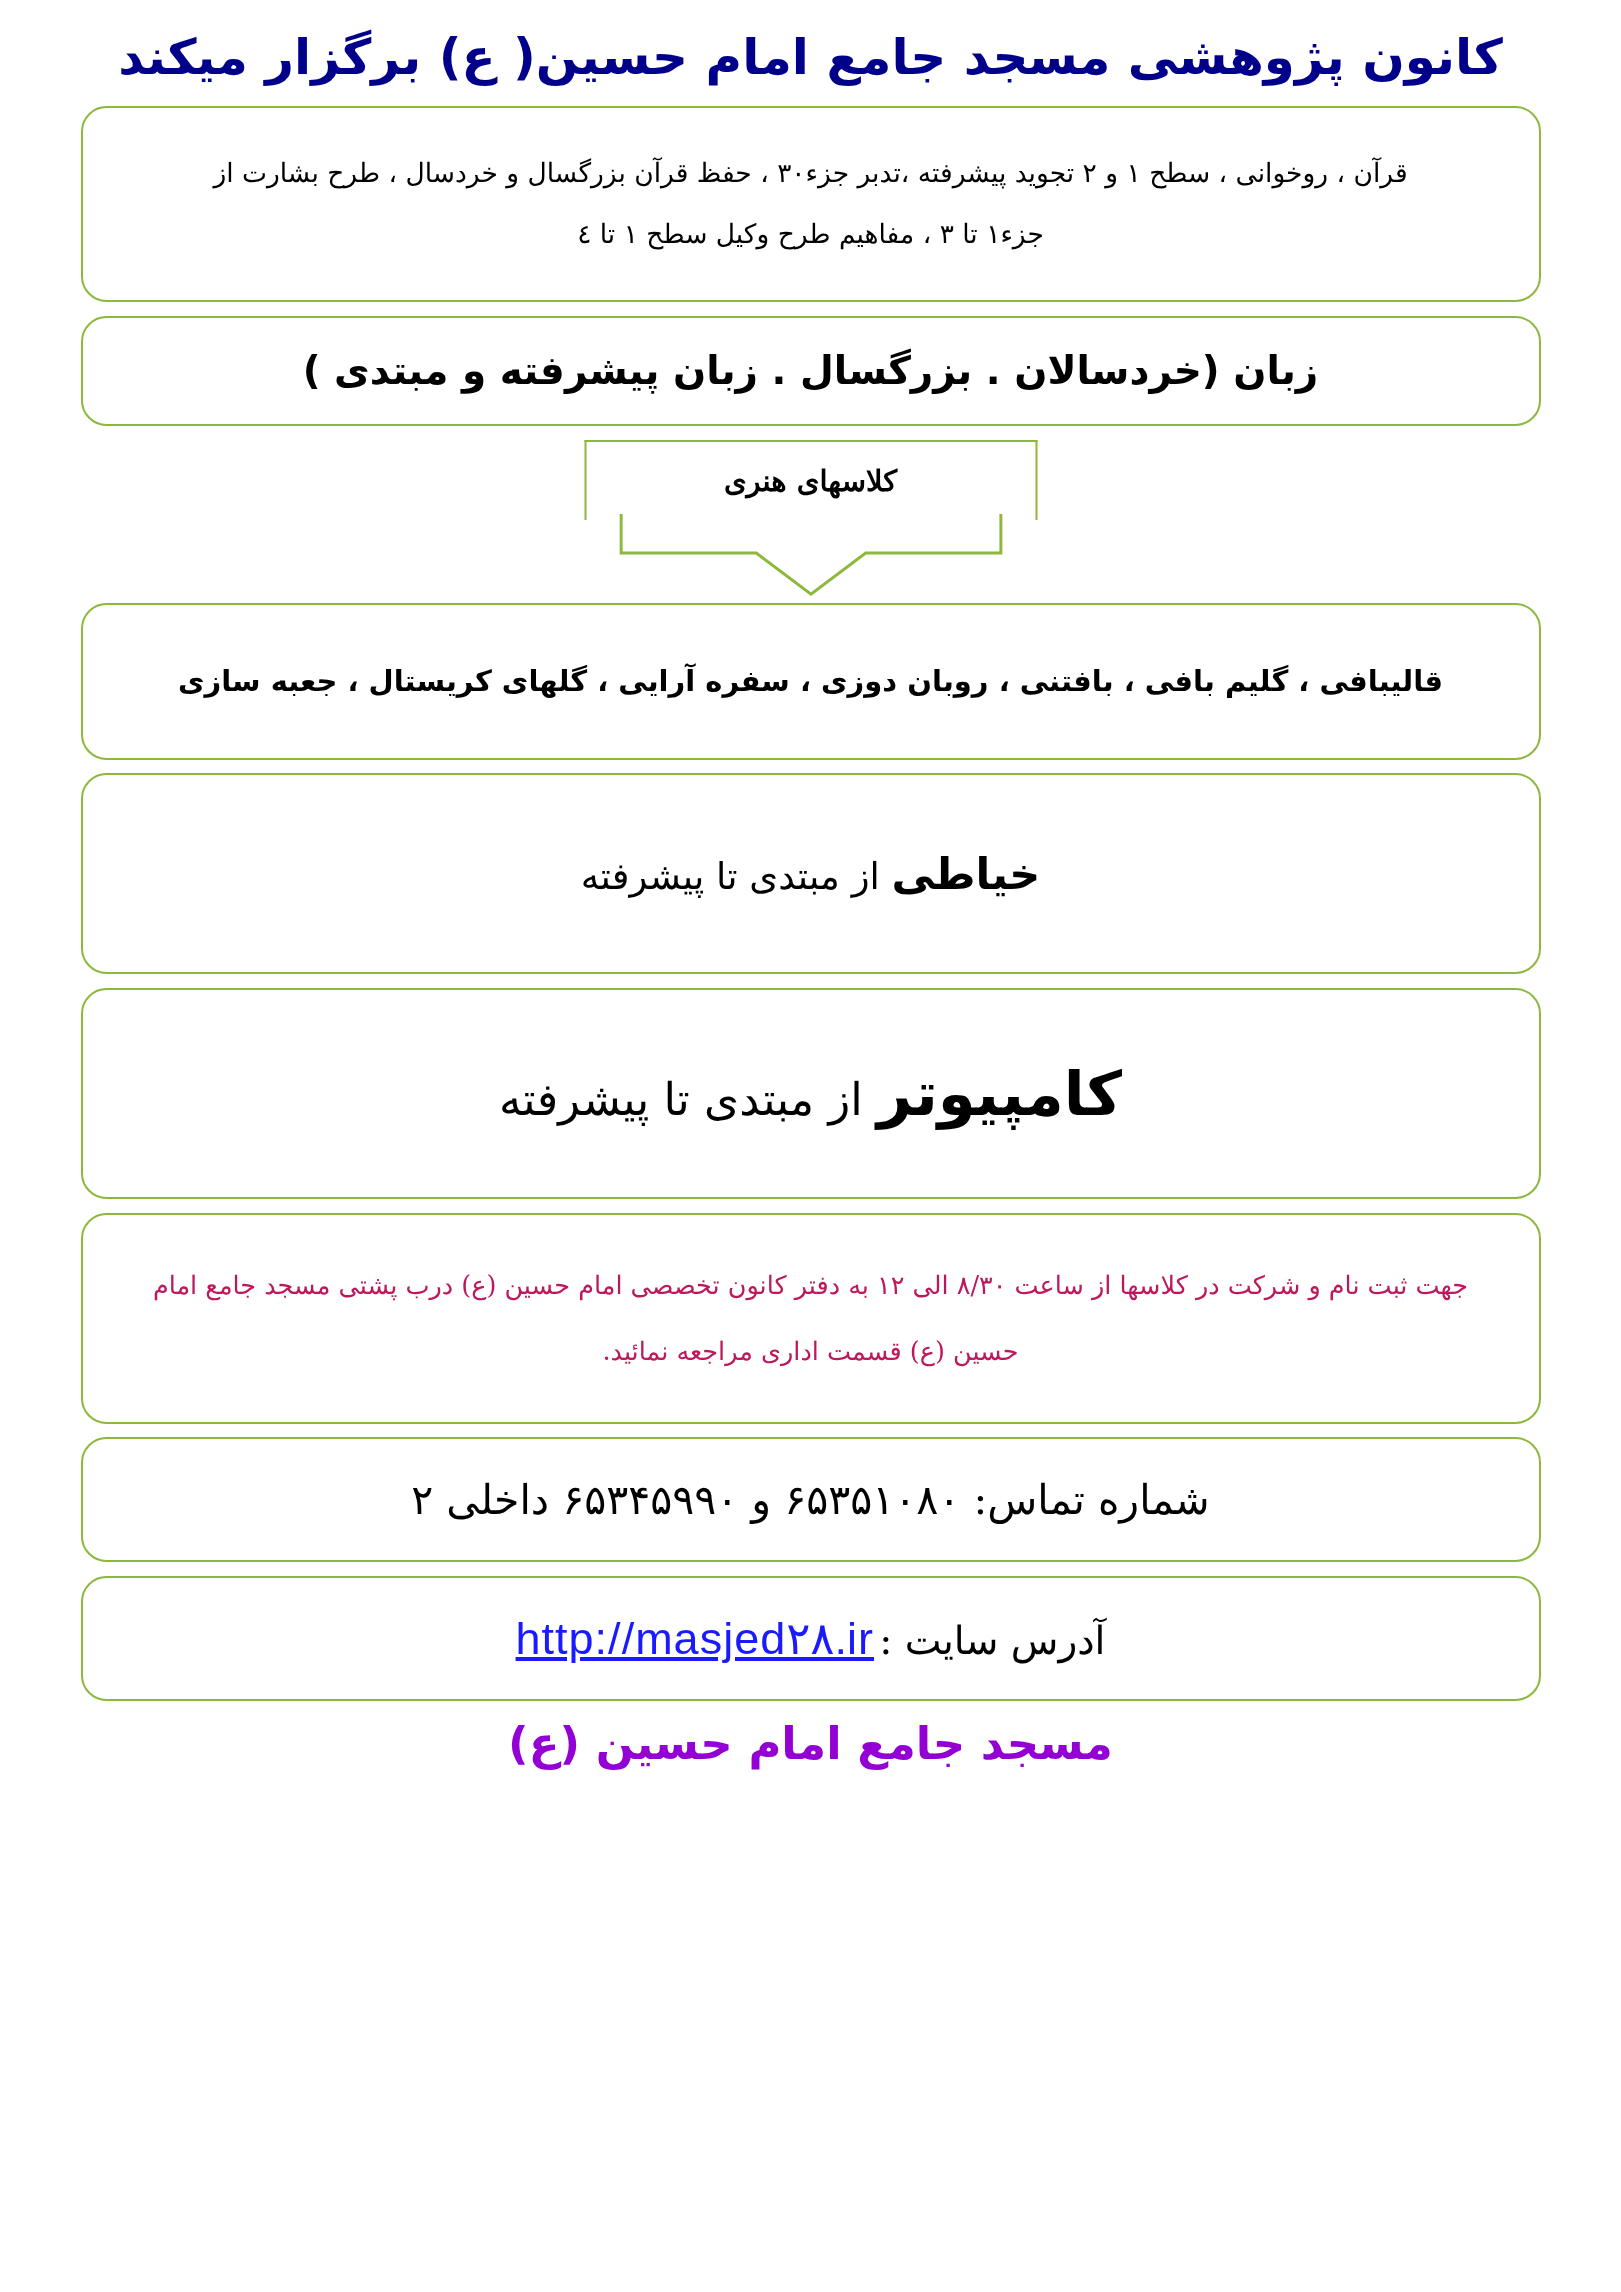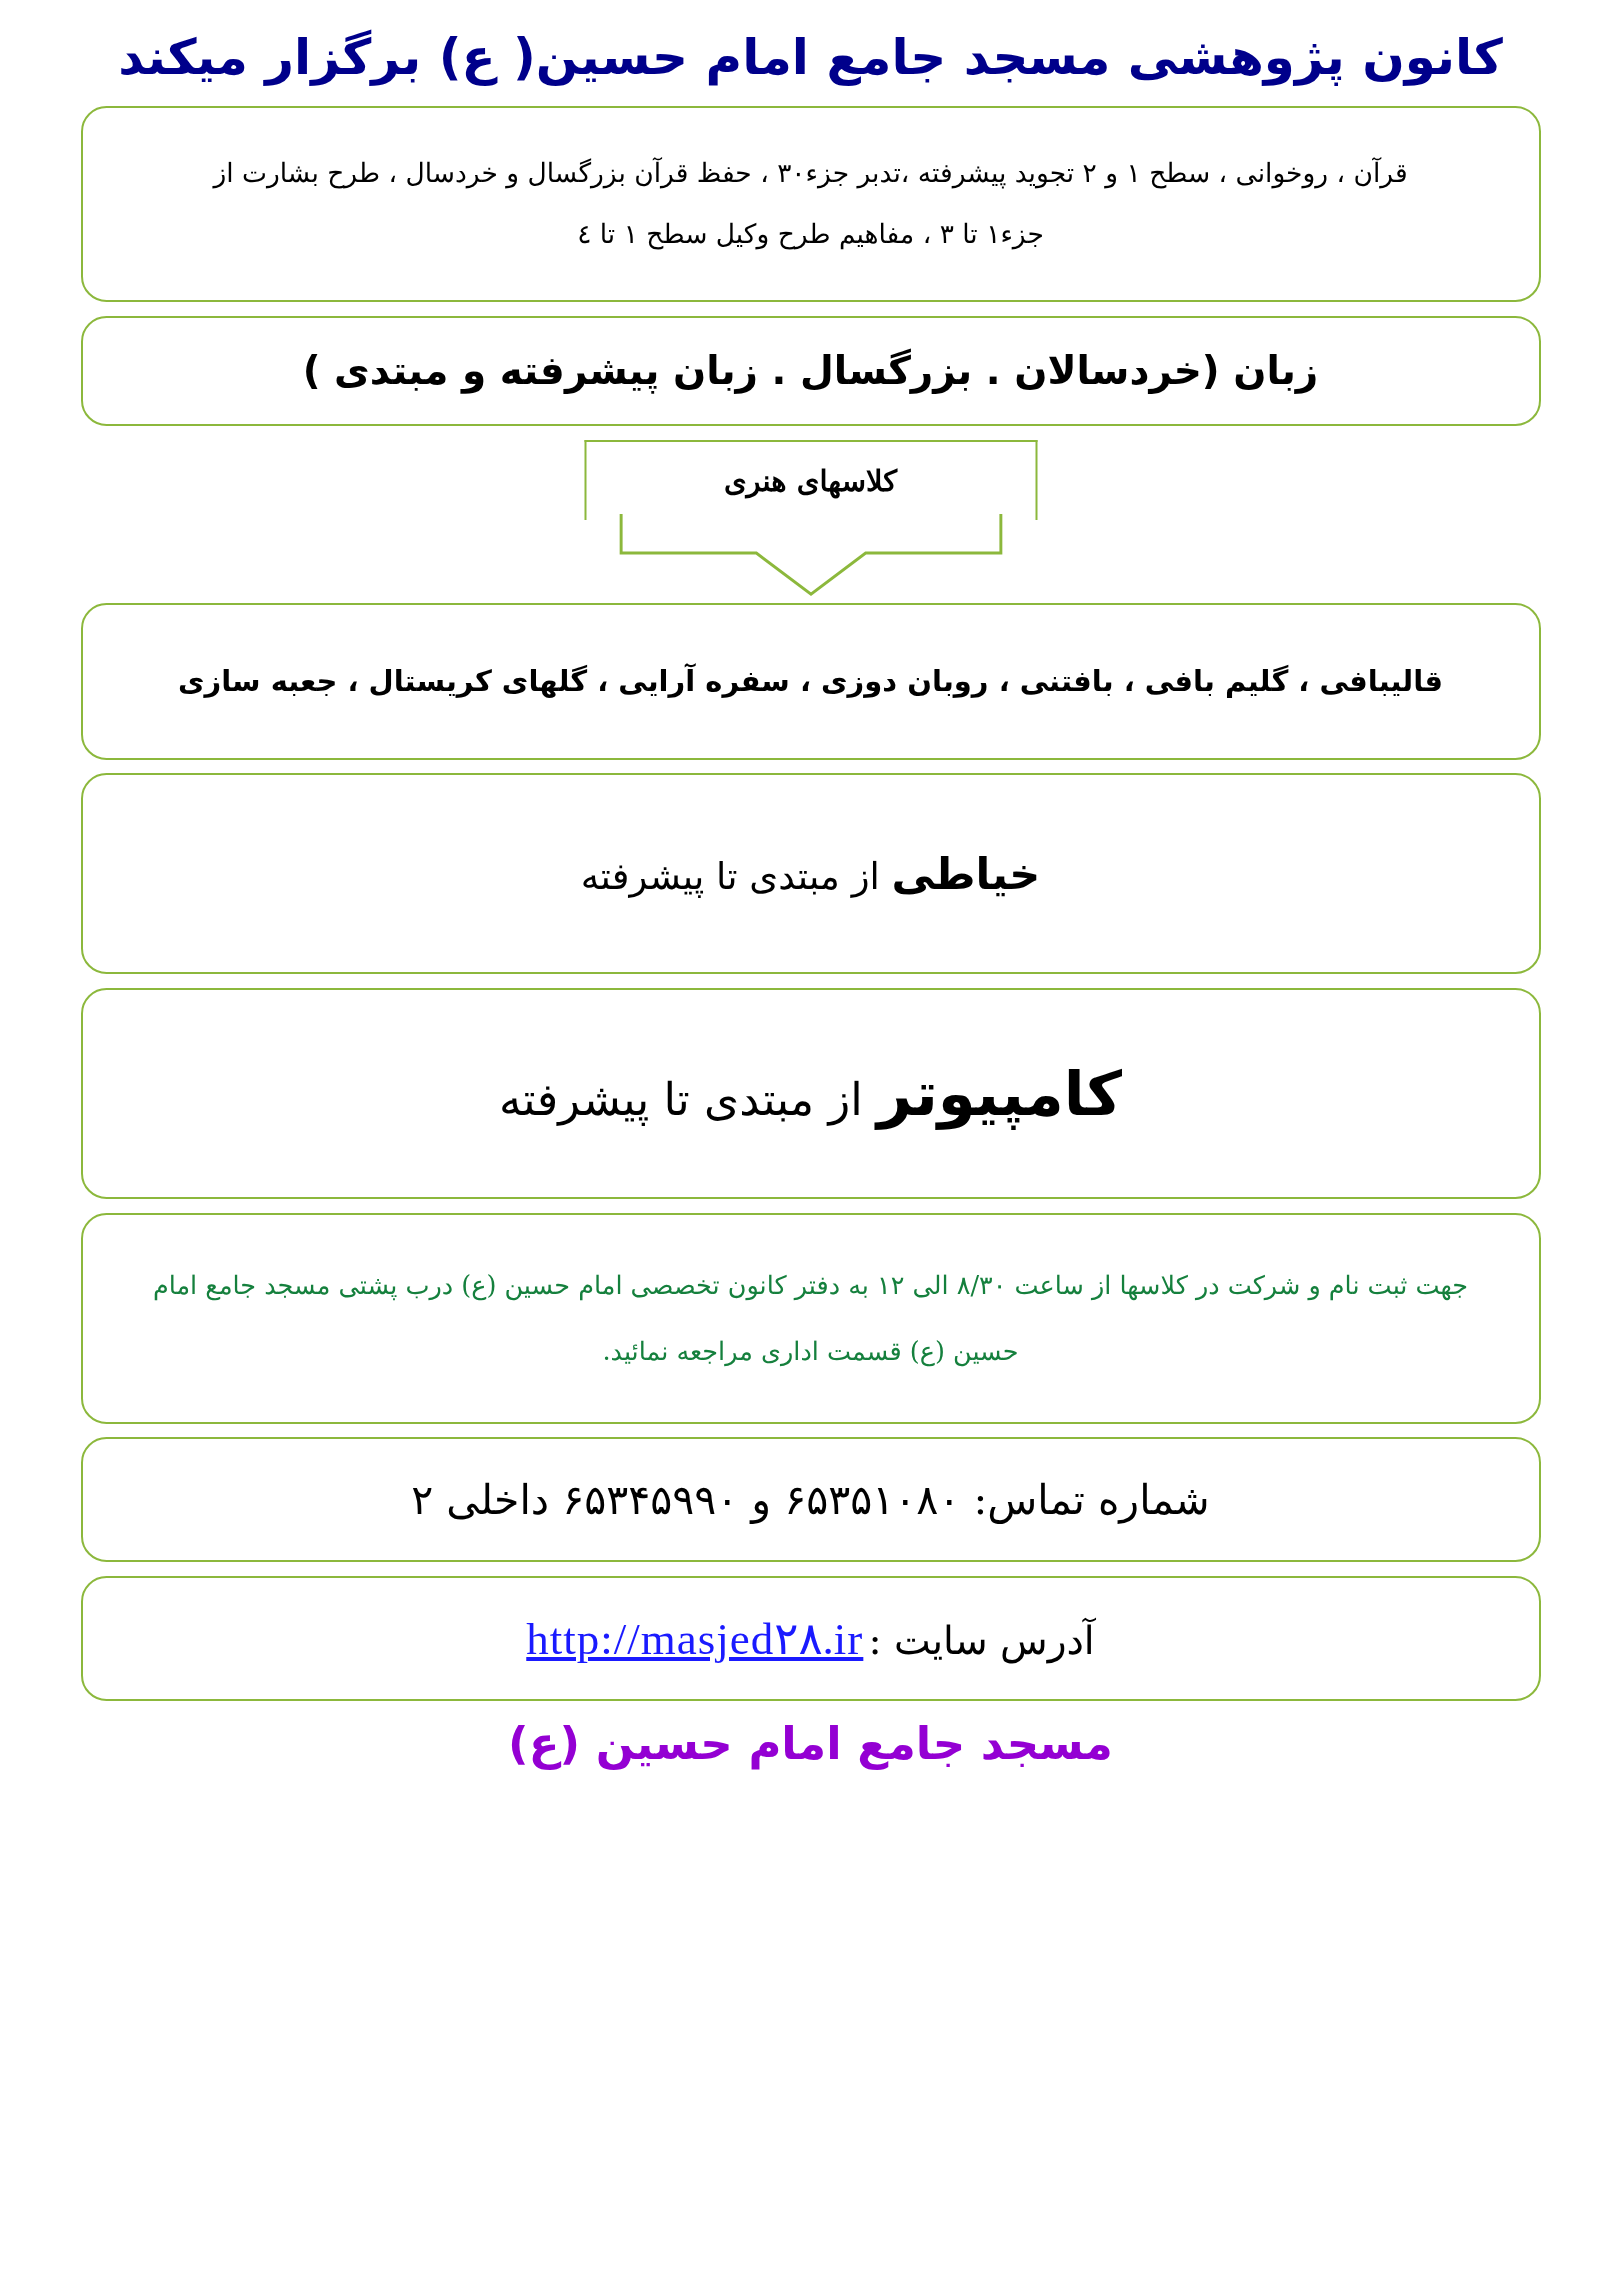--- a/index.html
+++ b/index.html
@@ -157,21 +157,21 @@
     font-family: "DejaVu Sans", "Liberation Sans", sans-serif;
   }
 
   .b-register {
     min-height: 211px;
   }
   .b-register .line {
     font-family: "DejaVu Serif", "Liberation Serif", serif;
     font-size: 25.5px;
     line-height: 2.6;
-    color: #15803d;
+    color: #be185d;
   }
 
   .b-phone {
     min-height: 125px;
     align-items: center;
   }
   .b-phone .txt {
     font-family: "DejaVu Serif", "Liberation Serif", serif;
     font-size: 41px;
     color: #000;
@@ -180,21 +180,21 @@
   .b-site {
     min-height: 125px;
   }
   .b-site .txt {
     font-family: "DejaVu Serif", "Liberation Serif", serif;
     font-size: 39px;
     color: #000;
     display: inline-block;
   }
   .b-site .url {
-    font-family: Liberation Serif, serif;
+    font-family: Liberation Sans, sans-serif;
     color: #1a1aff;
     text-decoration: underline;
     font-size: 45px;
     direction: ltr;
     display: inline-block;
     letter-spacing: 1px;
   }
 
   .footer-title {
     text-align: center;

